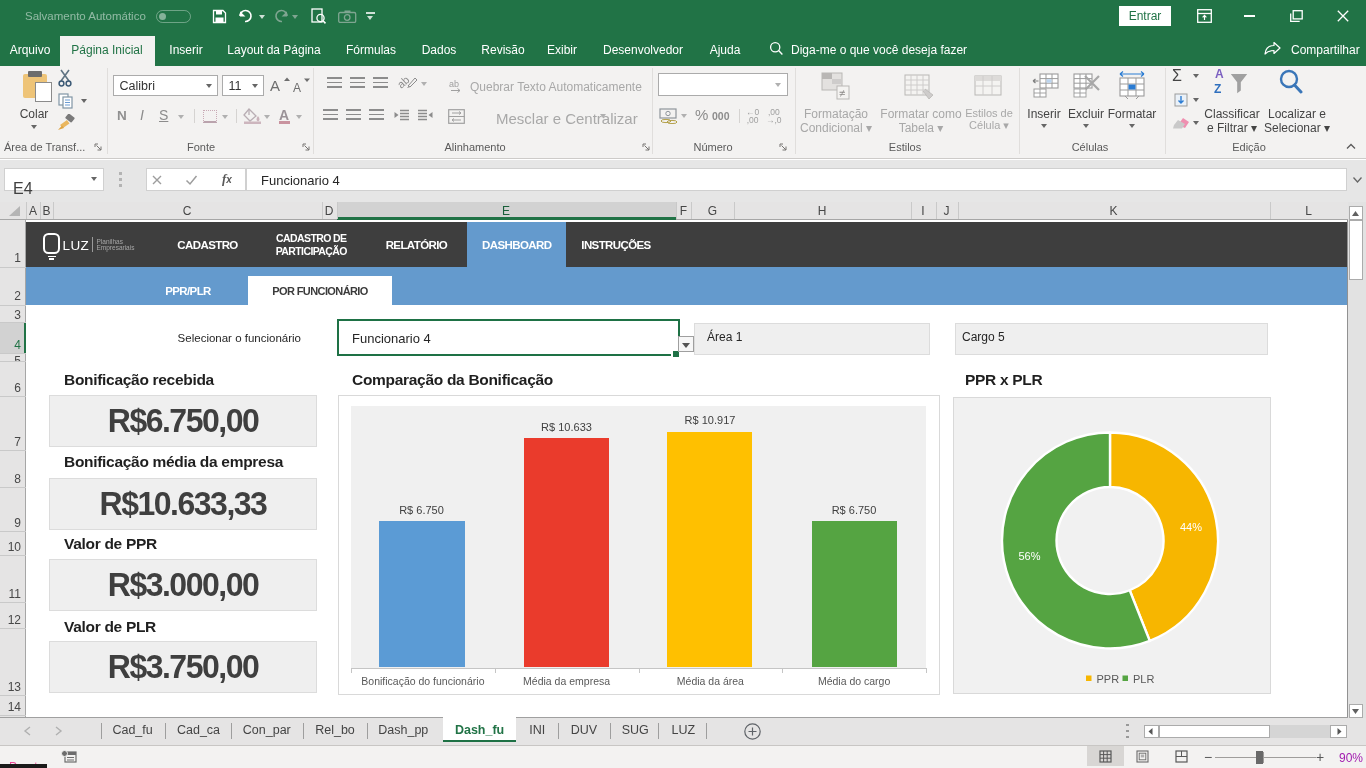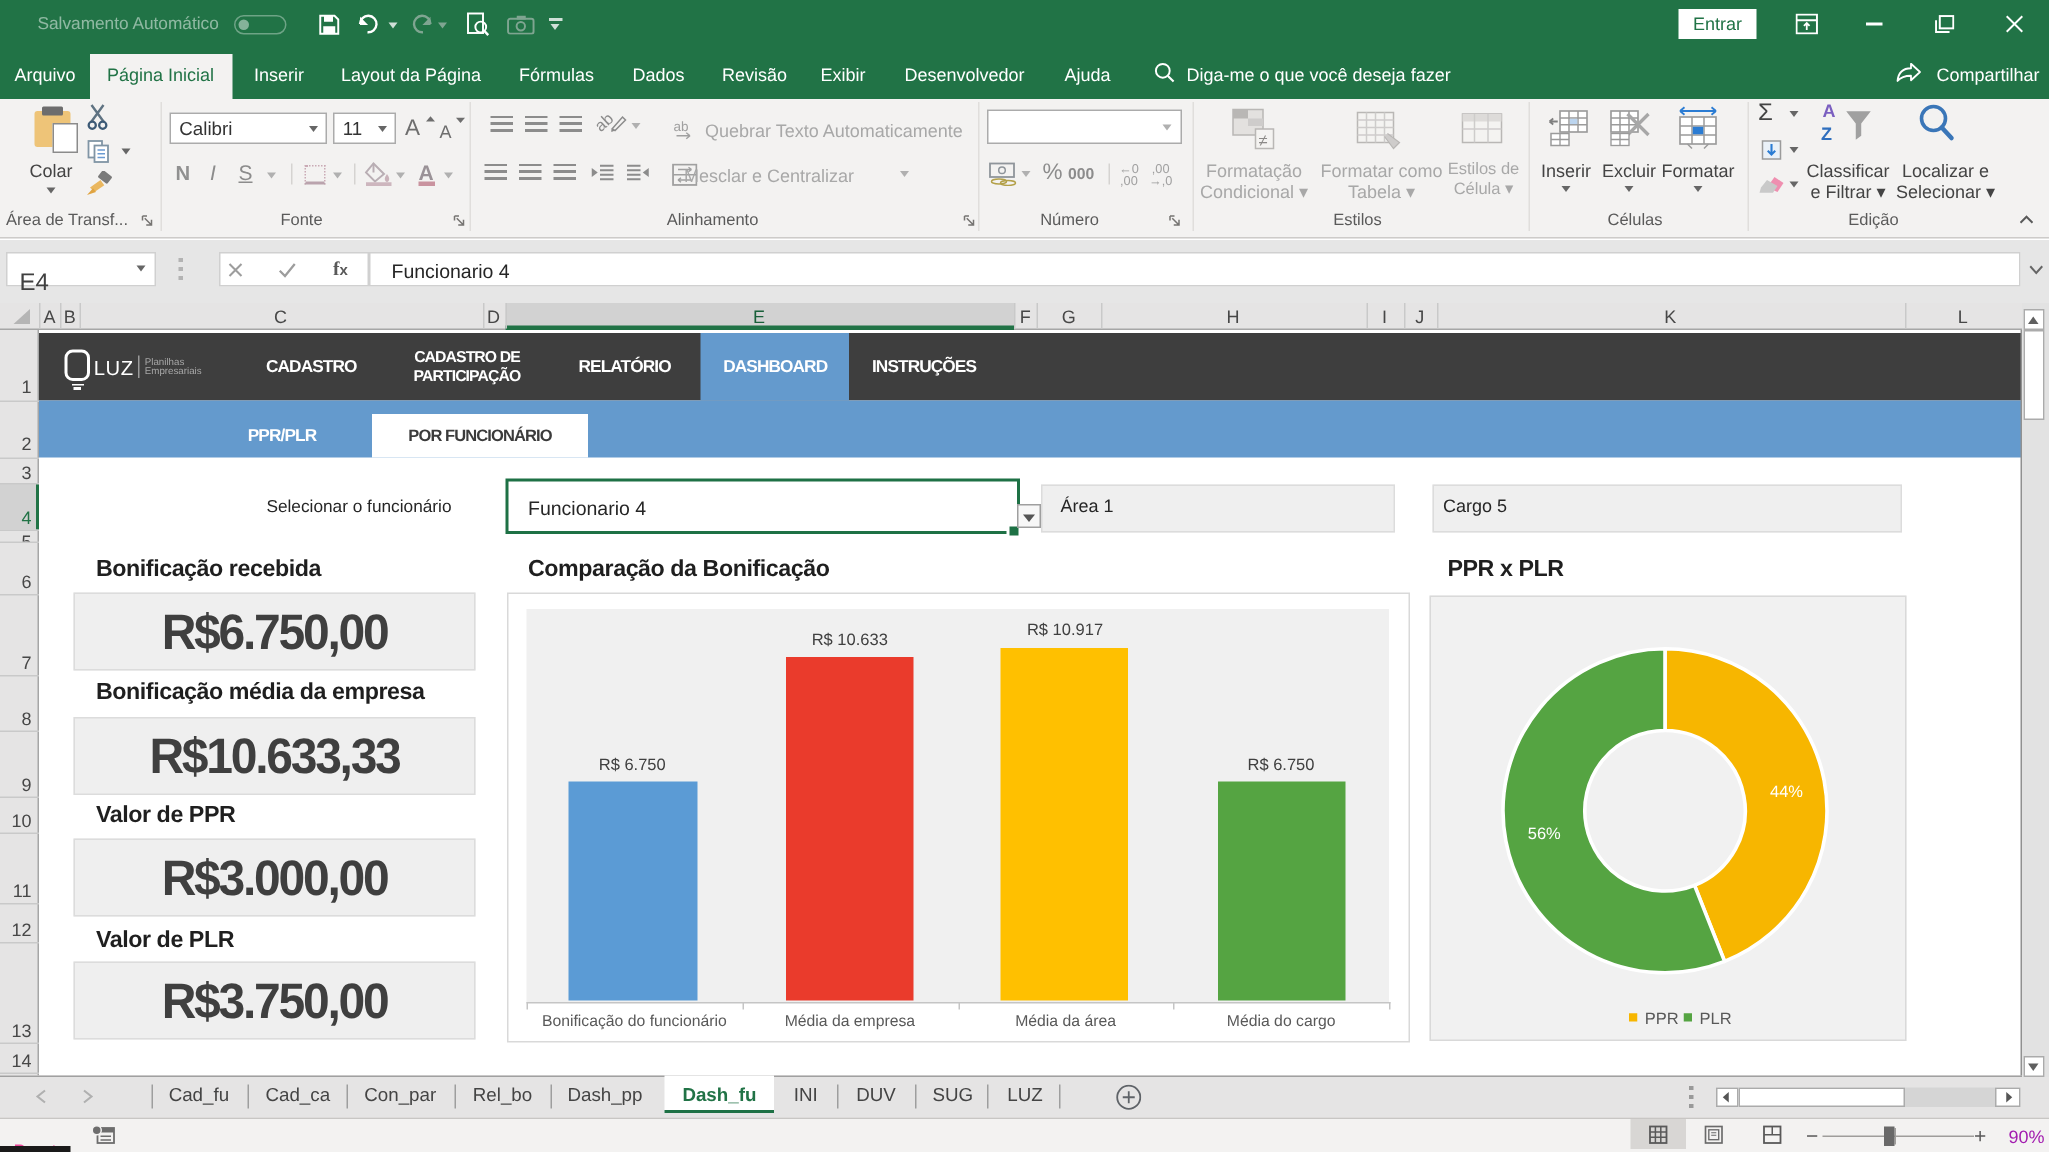--- a/index.html
+++ b/index.html
@@ -208,21 +208,21 @@
 <svg class="ab" style="left:449px;top:79px" width="17" height="15" viewBox="0 0 17 15">
       <text x="0" y="8" font-size="9" fill="#a0a0a0" font-family="Liberation Sans">ab</text>
       <path d="M2 11.5 h9 M11 11.5 L8.5 9.5 M11 11.5 L8.5 13.5" stroke="#a0a0a0" stroke-width="1"></path>
     </svg>
 <div class="ab gray" style="left:470px;top:80px;font-size:12px">Quebrar Texto Automaticamente</div>
 <svg class="ab" style="left:448px;top:109px" width="17" height="15" viewBox="0 0 17 15">
       <rect x="0.7" y="0.7" width="15.6" height="13.6" fill="none" stroke="#a0a0a0" stroke-width="1.2"></rect>
       <line x1="0.7" y1="7.5" x2="16.3" y2="7.5" stroke="#a0a0a0" stroke-width="1"></line>
       <path d="M4 4 h9 M13 4 l-2-1.5 M13 4 l-2 1.5 M13 11 h-9 M4 11 l2-1.5 M4 11 l2 1.5" stroke="#a0a0a0" stroke-width="1" fill="none"></path>
     </svg>
-<div class="ab gray" style="left:456px;top:110px;font-size:12px">Mesclar e Centralizar</div>
+<div class="ab gray" style="left:496px;top:110px;font-size:15px">Mesclar e Centralizar</div>
 <div class="ab dd ddg" style="left:600px;top:114px"></div>
 
 <div class="ab combo" style="left:658px;top:73px;width:130px;height:23px">
       <div class="ab dd ddg" style="right:6px;top:9px"></div>
     </div>
 <svg class="ab" style="left:659px;top:107px" width="20" height="17" viewBox="0 0 20 17">
       <rect x="1" y="2" width="16" height="9" fill="none" stroke="#8f959b" stroke-width="1.2"></rect>
       <circle cx="9" cy="6.5" r="2.2" fill="none" stroke="#8f959b" stroke-width="1"></circle>
       <ellipse cx="7" cy="14" rx="5" ry="1.6" fill="none" stroke="#b3a049" stroke-width="1"></ellipse>
       <ellipse cx="13" cy="15" rx="5" ry="1.6" fill="none" stroke="#b3a049" stroke-width="1"></ellipse>
@@ -313,21 +313,21 @@
 <div class="ab" style="left:13px;top:180px;font-size:16px;color:#404040">E4</div>
 <div class="ab dd" style="left:91px;top:177px"></div>
 <div class="ab" style="left:119px;top:172px;width:2.5px;height:15px;background:repeating-linear-gradient(#b3b3b3 0 2.5px,rgba(0,0,0,0) 2.5px 6px)"></div>
 <div class="ab" style="left:146px;top:168px;width:100px;height:23px;background:#fff;border:1px solid #d0d0d0"></div>
 <svg class="ab" style="left:151px;top:174px" width="12" height="12">
       <path d="M2 2 L10 10 M10 2 L2 10" stroke="#9d9d9d" stroke-width="1.4"></path>
     </svg>
 <svg class="ab" style="left:185px;top:174px" width="13" height="12">
       <path d="M1.5 6.5 L5 10 L11.5 2" stroke="#9d9d9d" stroke-width="1.5" fill="none"></path>
     </svg>
-<div class="ab" style="left:222px;top:171px;font-size:13px;color:#595959;font-family:'Liberation Serif',serif;font-weight:700">f<span style="font-size:10px">x</span></div>
+<div class="ab" style="left:222px;top:171px;font-size:13px;font-style:italic;color:#595959;font-family:'Liberation Serif',serif;font-weight:700">f<span style="font-size:10px">x</span></div>
 <div class="ab" style="left:246px;top:168px;width:1101px;height:23px;background:#fff;border:1px solid #d0d0d0"></div>
 <div class="ab" style="left:261px;top:172.5px;font-size:13px;color:#262626">Funcionario 4</div>
 <svg class="ab" style="left:1352px;top:176px" width="11" height="8">
       <path d="M1.5 1.5 L5.5 6 L9.5 1.5" stroke="#666" stroke-width="1.3" fill="none"></path>
     </svg>
 
 <div class="ab" style="left:0;top:202px;width:1366px;height:18px;background:#e5e4e4;border-bottom:1px solid #a6a6a6"></div>
 <div class="ab" style="left:337px;top:202px;width:338.5px;height:18px;background:#d2d2d2"></div>
 <div class="ab" style="left:337px;top:217px;width:338.5px;height:3px;background:#217346"></div>
 <svg class="ab" style="left:8px;top:206px" width="13" height="11">

